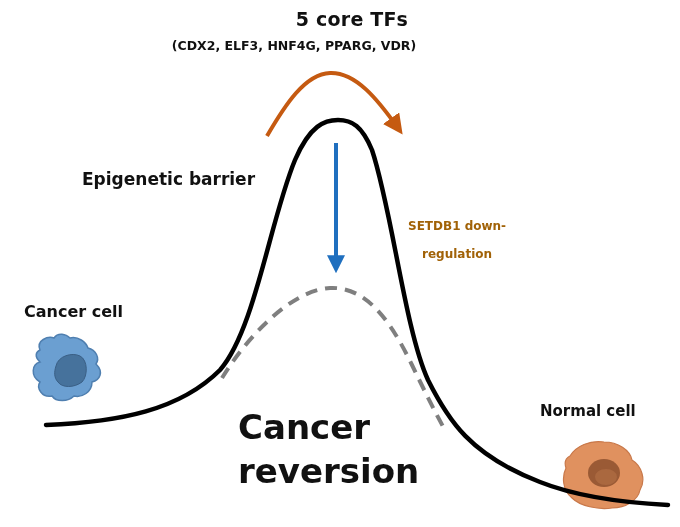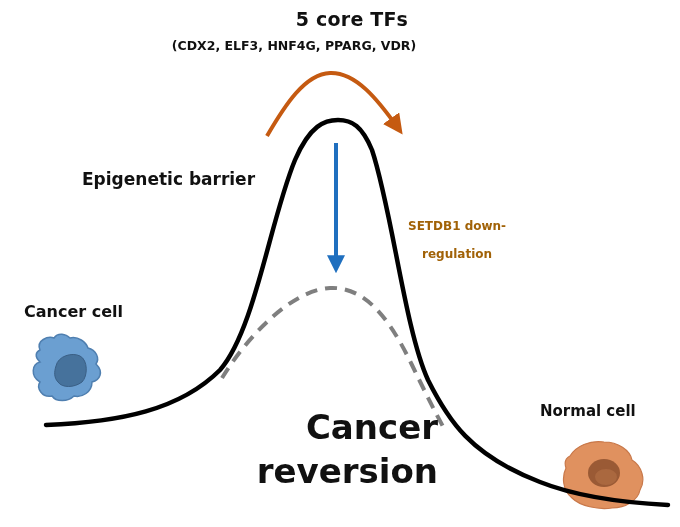--- a/index.html
+++ b/index.html
@@ -6,21 +6,21 @@
   body { width: 680px; height: 527px; position: relative; overflow: hidden;
          font-family: "DejaVu Sans", "Liberation Sans", sans-serif; }
   svg#diagram { position: absolute; left: 0; top: 0; }
   .lbl { position: absolute; color: #111; font-weight: bold; white-space: nowrap; }
   .title { left: 0; width: 680px; top: 8px; text-align: center; font-size: 19px; letter-spacing: 0.2px; padding-left: 24px; box-sizing: border-box; }
   .subtitle { left: 0; width: 576px; top: 38px; text-align: center; font-size: 12.5px; padding-left: 12px; box-sizing: border-box; }
   .barrier { left: 82px; top: 166px; font-size: 17px; text-align: right; line-height: 27px; }
   .setdb1 { left: 408px; top: 212px; font-size: 12px; text-align: center; line-height: 28px; color: #a16207; }
   .cancer-cell { left: 24px; top: 302px; font-size: 16px; text-align: center; }
   .normal-cell { left: 540px; top: 402px; font-size: 15px; }
-  .reversion { left: 238px; top: 405px; width: 200px; text-align: right; font-size: 34px; line-height: 44px; }
+  .reversion { left: 238px; top: 405px; width: 200px; text-align: left; font-size: 34px; line-height: 44px; }
 </style>
 </head>
 <body>
 
 <svg id="diagram" width="680" height="527" viewBox="0 0 680 527">
   <defs>
     <marker id="orangeHead" viewBox="0 0 10 10" refX="6" refY="5" markerWidth="5" markerHeight="5" orient="auto-start-reverse">
       <path d="M0,0 L10,5 L0,10 z" fill="#c55a11"></path>
     </marker>
     <marker id="blueHead" viewBox="0 0 10 10" refX="6" refY="5" markerWidth="4.5" markerHeight="4.5" orient="auto-start-reverse">

